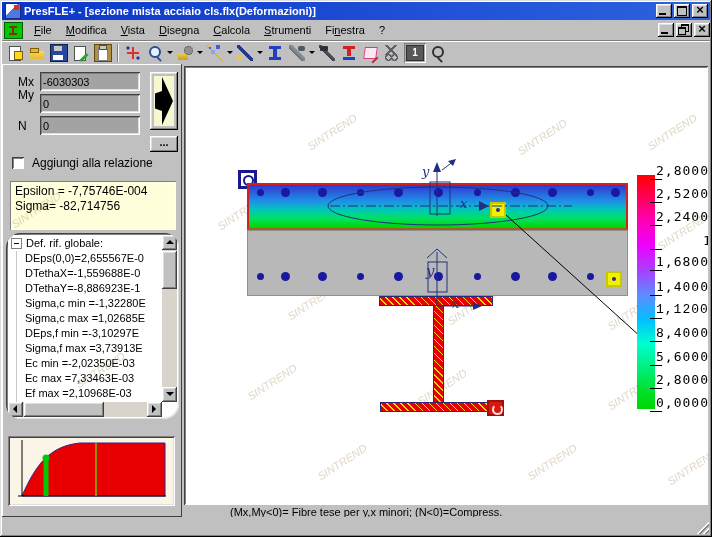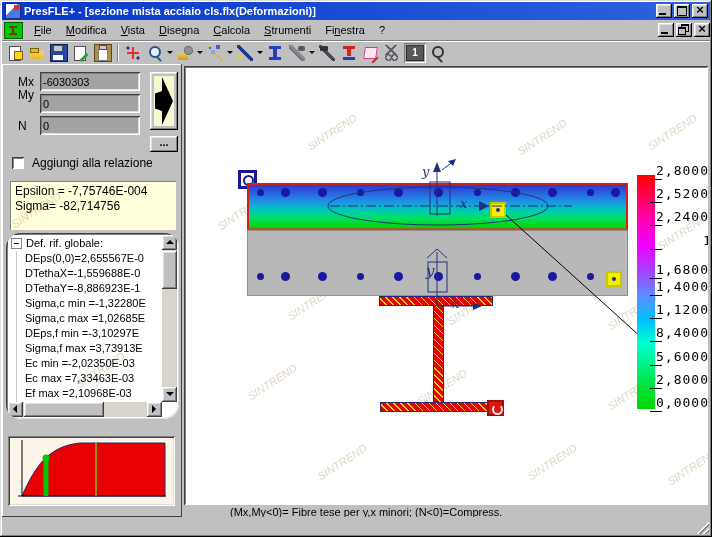--- a/index.html
+++ b/index.html
@@ -396,23 +396,23 @@
       <span style="position:absolute;left:276px;top:130px;color:#203080;font-family:'DejaVu Serif',serif;font-style:italic;font-size:13px">x</span>
       <span style="position:absolute;left:242px;top:196px;color:#203080;font-family:'DejaVu Serif',serif;font-style:italic;font-size:15px">y</span>
       <span style="position:absolute;left:268px;top:230px;color:#203080;font-family:'DejaVu Serif',serif;font-style:italic;font-size:13px">x</span>
 
       <div id="colorbar"></div>
       <div id="scalelabels">
           <div class="scale-label" style="top: 97px;">2,8000<i></i></div>
           <div class="scale-label" style="top: 120.2px;">2,5200<i></i></div>
           <div class="scale-label" style="top: 143.4px;">2,2400<i></i></div>
           <div class="scale-label" style="top: 166.6px; padding-left: 47px;">1,9600<i></i></div>
-          <div class="scale-label" style="top: 196px;">1,6800<i></i></div>
+          <div class="scale-label" style="top: 188px;">1,6800<i></i></div>
           <div class="scale-label" style="top: 213px;">1,4000<i></i></div>
-          <div class="scale-label" style="top: 236.2px;">1,1200<i></i></div>
+          <div class="scale-label" style="top: 236.2px; font-family: Liberation Mono, monospace;">1,1200<i></i></div>
           <div class="scale-label" style="top: 259.4px;">8,4000<i></i></div>
           <div class="scale-label" style="top: 282.6px;">5,6000<i></i></div>
           <div class="scale-label" style="top: 305.8px;">2,8000<i></i></div>
           <div class="scale-label" style="top: 329px;">0,0000<i></i></div>
         </div>
     </div>
     <div id="notestrip">
       <span>(Mx,My&lt;0)= Fibre tese per y,x minori; (N&lt;0)=Compress.</span>
     </div>
   </div>

